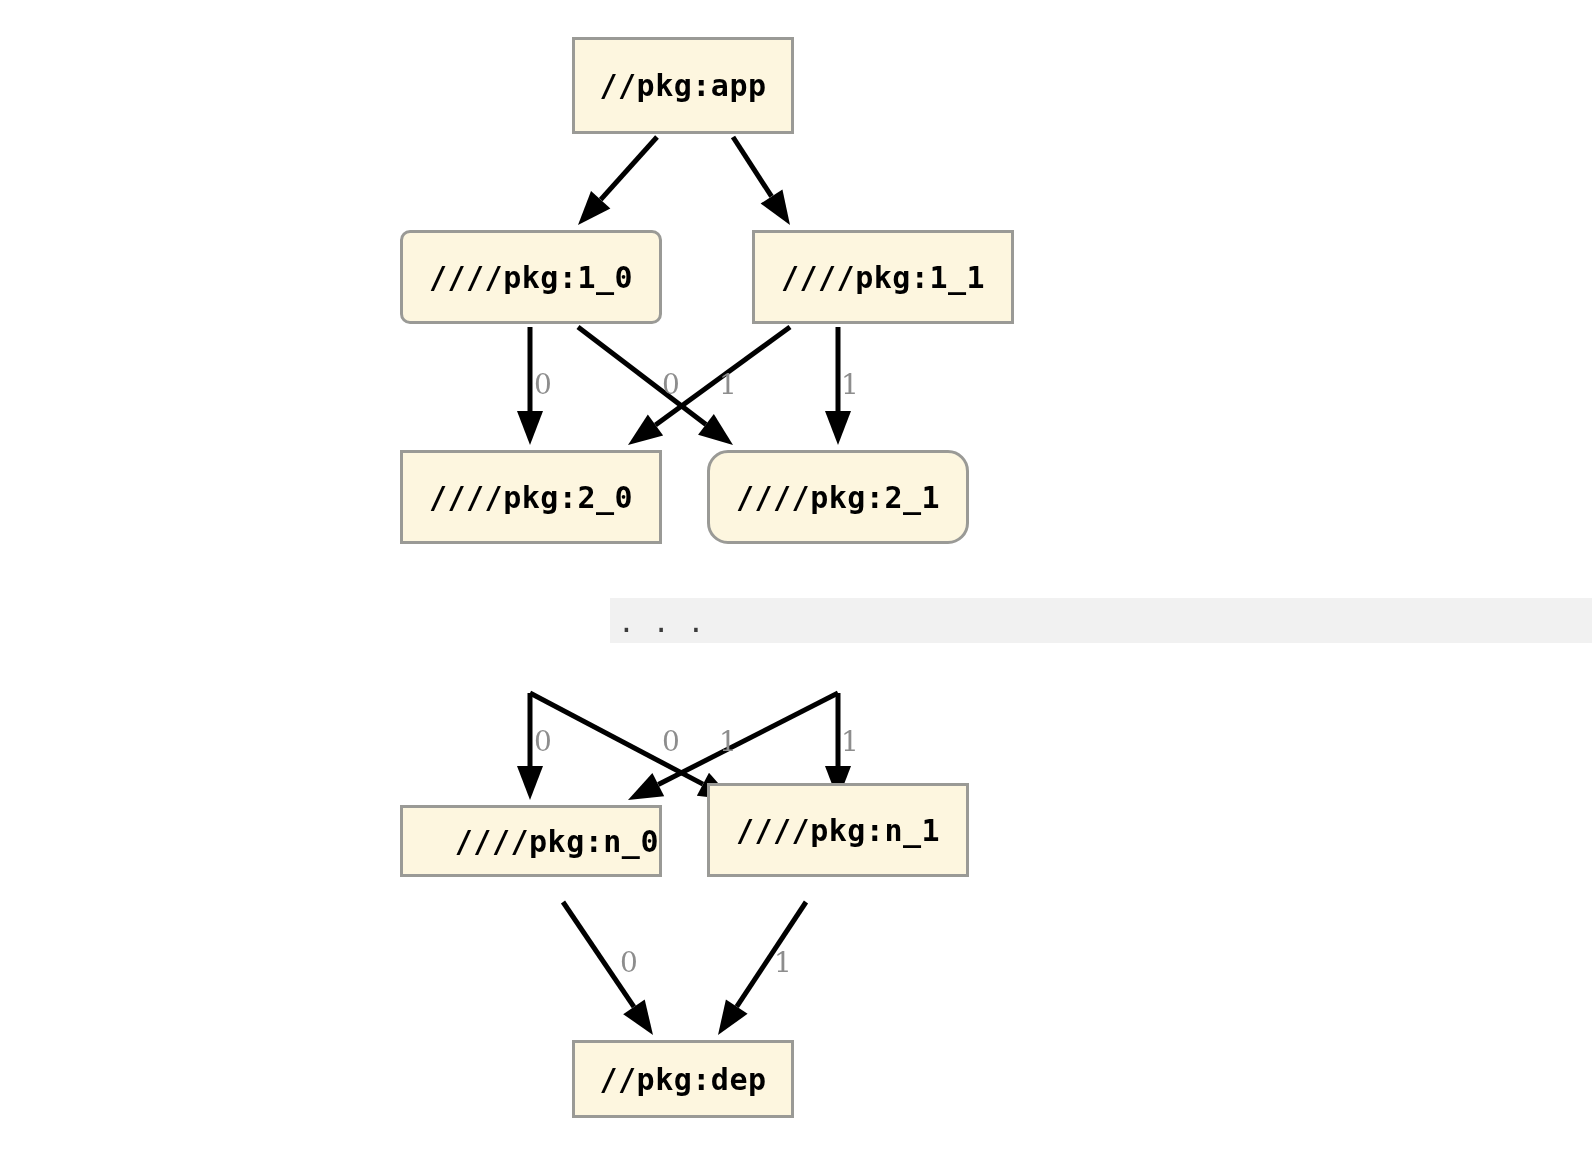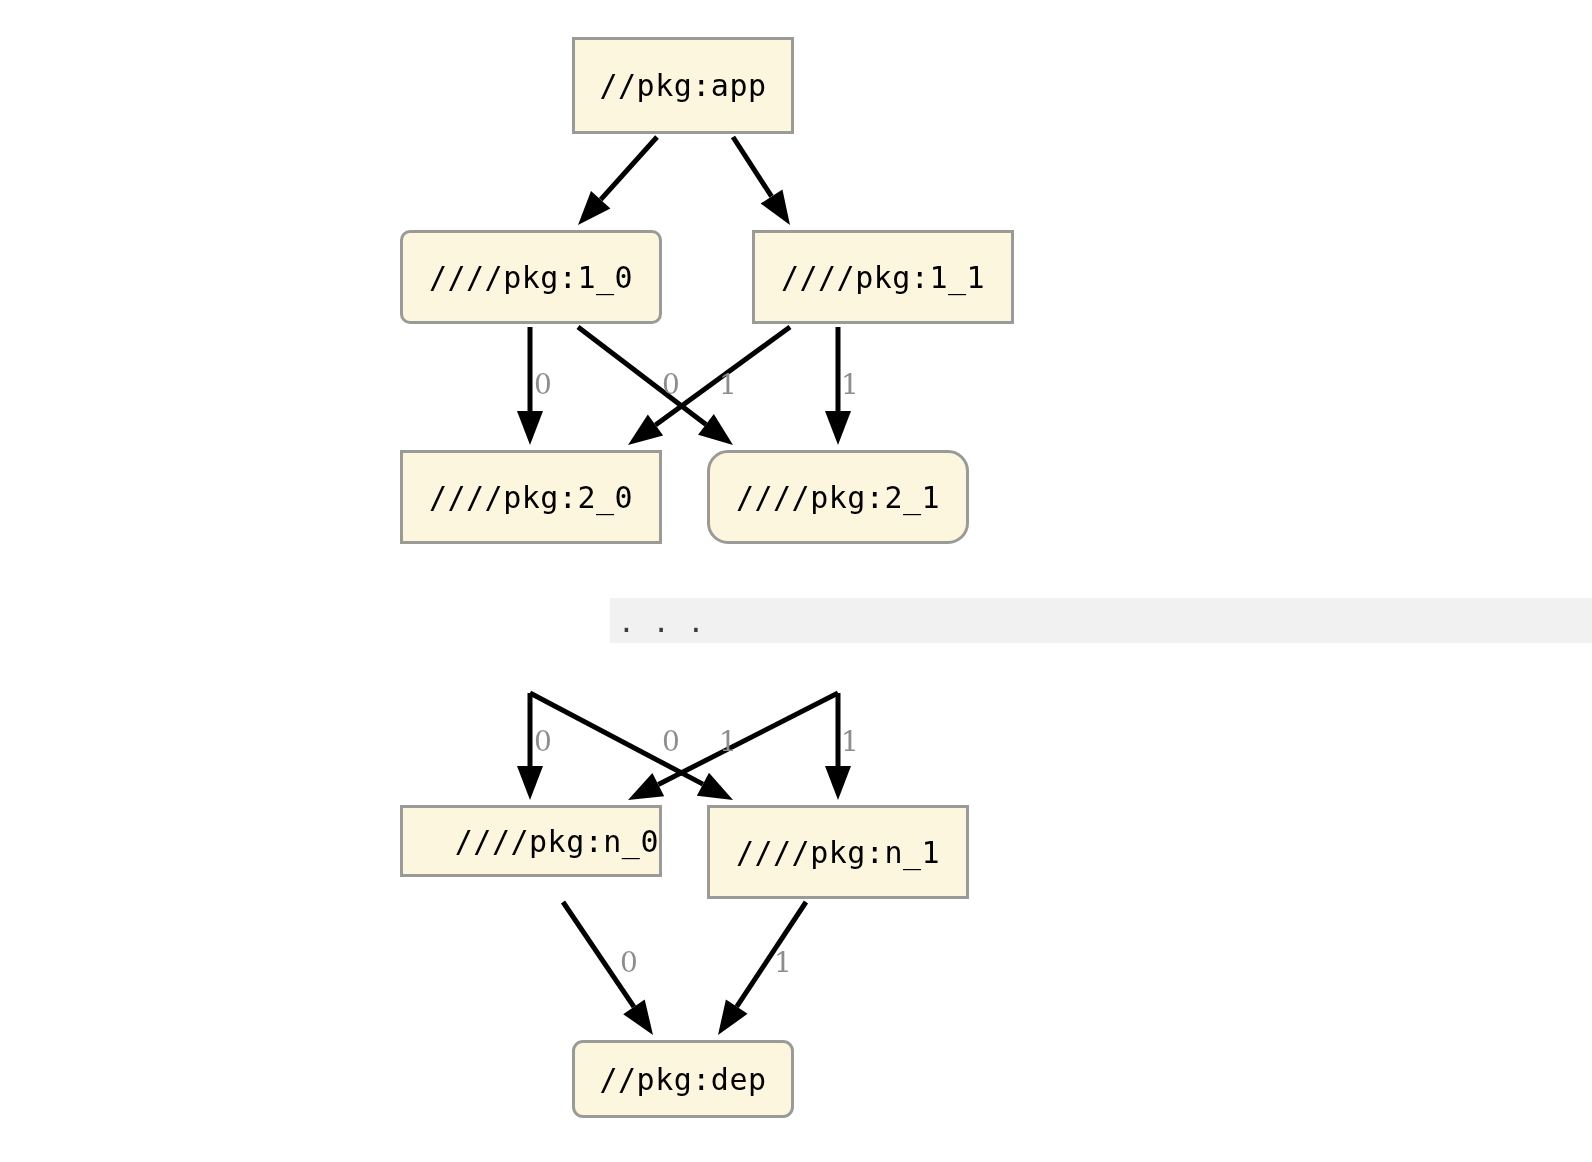--- a/index.html
+++ b/index.html
@@ -32,20 +32,21 @@
     box-sizing: border-box;
     background: #FDF6DF;
     border: 3px solid #9a9a96;
     display: flex;
     align-items: center;
     justify-content: center;
     font-family: "DejaVu Sans Mono", monospace;
     color: #000000;
     letter-spacing: 0.5px;
     white-space: nowrap;
+    font-weight: bold;
   }
   .node-label {
     font-family: "DejaVu Sans Mono", monospace;
     font-size: 30px;
     color: #000000;
   }
   .edge-label {
     position: absolute;
     font-family: "DejaVu Serif", serif;
     font-size: 28px;
@@ -137,24 +138,24 @@
       </div>
       <div class="node" style="left: 400px; top: 450px; width: 262px; height: 94px; background: rgb(253, 246, 223); border-color: rgb(154, 154, 150);">
         <span class="node-label">////pkg:2_0</span>
       </div>
       <div class="node" style="left: 707px; top: 450px; width: 262px; height: 94px; background: rgb(253, 246, 223); border-color: rgb(154, 154, 150); border-radius: 21px;">
         <span class="node-label">////pkg:2_1</span>
       </div>
       <div class="node" style="left: 400px; top: 805px; width: 262px; height: 72px; background: rgb(253, 246, 223); border-color: rgb(154, 154, 150); justify-content: flex-end;">
         <span class="node-label">////pkg:n_0</span>
       </div>
-      <div class="node" style="left: 707px; top: 805px; width: 262px; height: 94px; background: rgb(253, 246, 223); border-color: rgb(154, 154, 150);">
+      <div class="node" style="left: 707px; top: 783px; width: 262px; height: 94px; background: rgb(253, 246, 223); border-color: rgb(154, 154, 150);">
         <span class="node-label">////pkg:n_1</span>
       </div>
-      <div class="node" style="left: 572px; top: 1040px; width: 222px; height: 78px; background: rgb(253, 246, 223); border-color: rgb(154, 154, 150); border-radius: 11px;">
+      <div class="node" style="left: 572px; top: 1040px; width: 222px; height: 78px; background: rgb(253, 246, 223); border-color: rgb(154, 154, 150);">
         <span class="node-label">//pkg:dep</span>
       </div>
     </div>
   <div id="label-layer">
       <span class="edge-label" style="left: 534px; top: 371px; color: rgb(141, 141, 141);">0</span>
       <span class="edge-label" style="left: 662px; top: 371px; color: rgb(141, 141, 141);">0</span>
       <span class="edge-label" style="left: 719px; top: 371px; color: rgb(141, 141, 141);">1</span>
       <span class="edge-label" style="left: 841px; top: 371px; color: rgb(141, 141, 141);">1</span>
       <span class="edge-label" style="left: 534px; top: 728px; color: rgb(141, 141, 141);">0</span>
       <span class="edge-label" style="left: 662px; top: 728px; color: rgb(141, 141, 141);">0</span>

